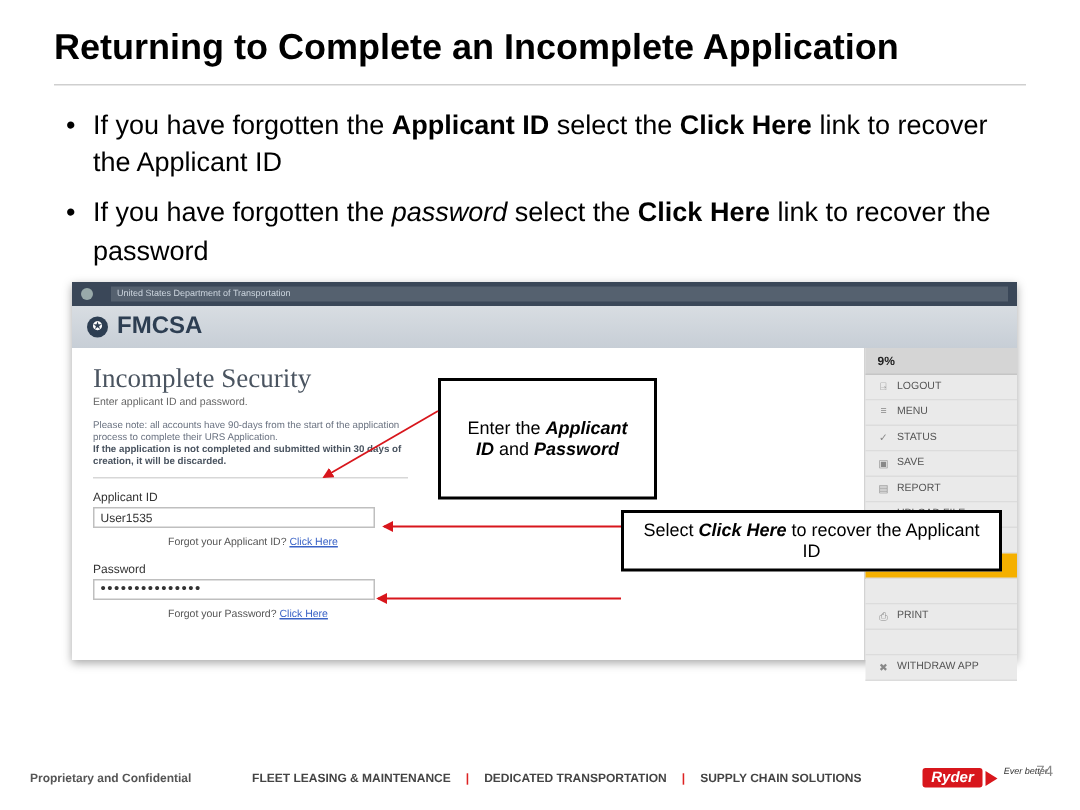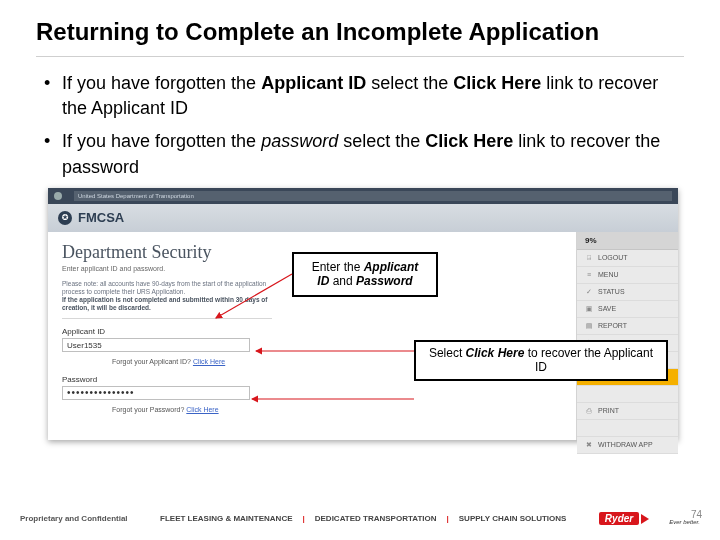--- a/index.html
+++ b/index.html
@@ -14,49 +14,49 @@
   .italic { font-style: italic; }
   .shot-wrap { margin: 8px 36px 0 36px; position: relative; height: 252px; }
   .shot { position: absolute; left: 12px; top: 0; width: 630px; height: 252px; box-shadow: 0 2px 6px rgba(0,0,0,0.35); background: #fff; }
   
   .topbar { height: 16px; background: #3a4758; display: flex; align-items: center; padding: 0 6px; }
   .topbar .dot { width: 8px; height: 8px; border-radius: 50%; background: #9aa; margin-right: 4px; }
   .topbar .addr { flex: 1; height: 10px; background: #55616f; margin-left: 8px; color: #cdd6df; font-size: 6px; line-height: 10px; padding: 0 4px; }
   
   .fmcsa-band { height: 28px; background: linear-gradient(#d8dde2, #c7ced6); display: flex; align-items: center; padding: 0 10px; gap: 6px; }
   .fmcsa-logo { width: 14px; height: 14px; border-radius: 50%; background: #2d3e52; color: #fff; font-size: 8px; display: flex; align-items: center; justify-content: center; }
-  .fmcsa-text { font-size: 13px; font-weight: bold; color: #2d3e52; }
+  .fmcsa-text { font-size: 16px; font-weight: bold; color: #2d3e52; }
   
   .shot-body { display: flex; height: calc(100% - 44px); }
   .shot-left { flex: 1; padding: 10px 12px 0 14px; position: relative; }
   .app-sec { font-family: Georgia, "Times New Roman", serif; font-size: 18px; color: #4a5460; margin-bottom: 2px; }
   .app-sec-sub { font-size: 7px; color: #666; margin-bottom: 8px; }
   .note-box { width: 210px; font-size: 6.5px; color: #6a7280; line-height: 1.25; border-bottom: 1px solid #d7d7d7; padding-bottom: 6px; margin-bottom: 8px; }
   .note-box .b { font-weight: bold; color: #4a5460; }
   .field-label { font-size: 8px; color: #333; margin-bottom: 2px; }
   .field-input { width: 188px; height: 14px; border: 1px solid #bfbfbf; background: #fff; font-size: 8px; padding: 0 4px; display: flex; align-items: center; color: #333; }
   .forgot { font-size: 7px; color: #555; margin: 6px 0 10px 50px; }
   .forgot .link { color: #3a63c6; text-decoration: underline; }
   .pwd-dots { letter-spacing: 1px; font-size: 10px; line-height: 12px; }
   
   .shot-right { width: 102px; background: #ededed; border-left: 1px solid #d3d3d3; }
   .side-head { height: 18px; background: #d5d5d5; font-size: 8px; font-weight: bold; color: #222; display: flex; align-items: center; padding: 0 8px; border-bottom: 1px solid #c5c5c5; gap: 4px; }
   .side-item { height: 17px; font-size: 7px; color: #555; display: flex; align-items: center; padding: 0 8px; border-bottom: 1px solid #dcdcdc; gap: 5px; background: #eaeaea; }
   .side-item.active { background: #f5b000; color: #222; font-weight: bold; }
   .si-ico { width: 8px; height: 8px; display: inline-flex; align-items: center; justify-content: center; font-size: 7px; color: #888; }
   .side-item.active .si-ico { color: #222; }
   
-  .callout { position: absolute; background: #fff; border: 2px solid #000; padding: 6px 10px; font-size: 12px; text-align: center; line-height: 1.2; }
+  .callout { position: absolute; background: #fff; border: 2px solid #000; padding: 24px 10px; font-size: 12px; text-align: center; line-height: 1.2; }
   .callout .bi { font-style: italic; font-weight: bold; }
   
   .footer { position: absolute; left: 0; right: 0; bottom: 8px; height: 28px; display: flex; align-items: center; padding: 0 20px; }
   .foot-left { font-size: 8px; color: #555; font-weight: bold; }
   .foot-mid { flex: 1; display: flex; justify-content: center; align-items: flex-start; gap: 10px; font-size: 8px; font-weight: bold; color: #444; }
   .foot-mid .sep { color: #d22; font-weight: bold; }
-  .foot-logo { display: flex; align-items: flex-end; gap: 18px; }
+  .foot-logo { display: flex; align-items: flex-start; gap: 2px; }
   .ryder-box { background: #d8161c; color: #fff; font-size: 10px; font-weight: bold; font-style: italic; padding: 1px 6px; border-radius: 2px; position: relative; }
   .ryder-box::after { content: ""; position: absolute; right: -10px; top: 2px; width: 0; height: 0; border-left: 8px solid #d8161c; border-top: 5px solid transparent; border-bottom: 5px solid transparent; }
   .ryder-tag { font-size: 6px; font-style: italic; color: #333; margin-left: 12px; }
   .pagenum { position: absolute; right: 18px; bottom: 20px; font-size: 10px; color: #888; }
 </style>
 </head>
 <body>
 
 <div class="slide">
   <div class="title">Returning to Complete an Incomplete Application</div>
@@ -76,21 +76,21 @@
       <div class="topbar">
         <div class="dot"></div>
         <div class="addr">United States Department of Transportation</div>
       </div>
       <div class="fmcsa-band">
         <div class="fmcsa-logo">✪</div>
         <div class="fmcsa-text">FMCSA</div>
       </div>
       <div class="shot-body">
         <div class="shot-left">
-          <div class="app-sec">Department Security</div>
+          <div class="app-sec">Incomplete Security</div>
           <div class="app-sec-sub">Enter applicant ID and password.</div>
           <div class="note-box">
             <span>Please note: all accounts have 90-days from the start of the application process to complete their URS Application.</span><br>
             <span class="b">If the application is not completed and submitted within </span><span class="b">30 days of creation, it will be discarded.</span>
           </div>
           <div class="field-label">Applicant ID</div>
           <div class="field-input">
               <span>User1535</span>
             </div>
           <div class="forgot">

